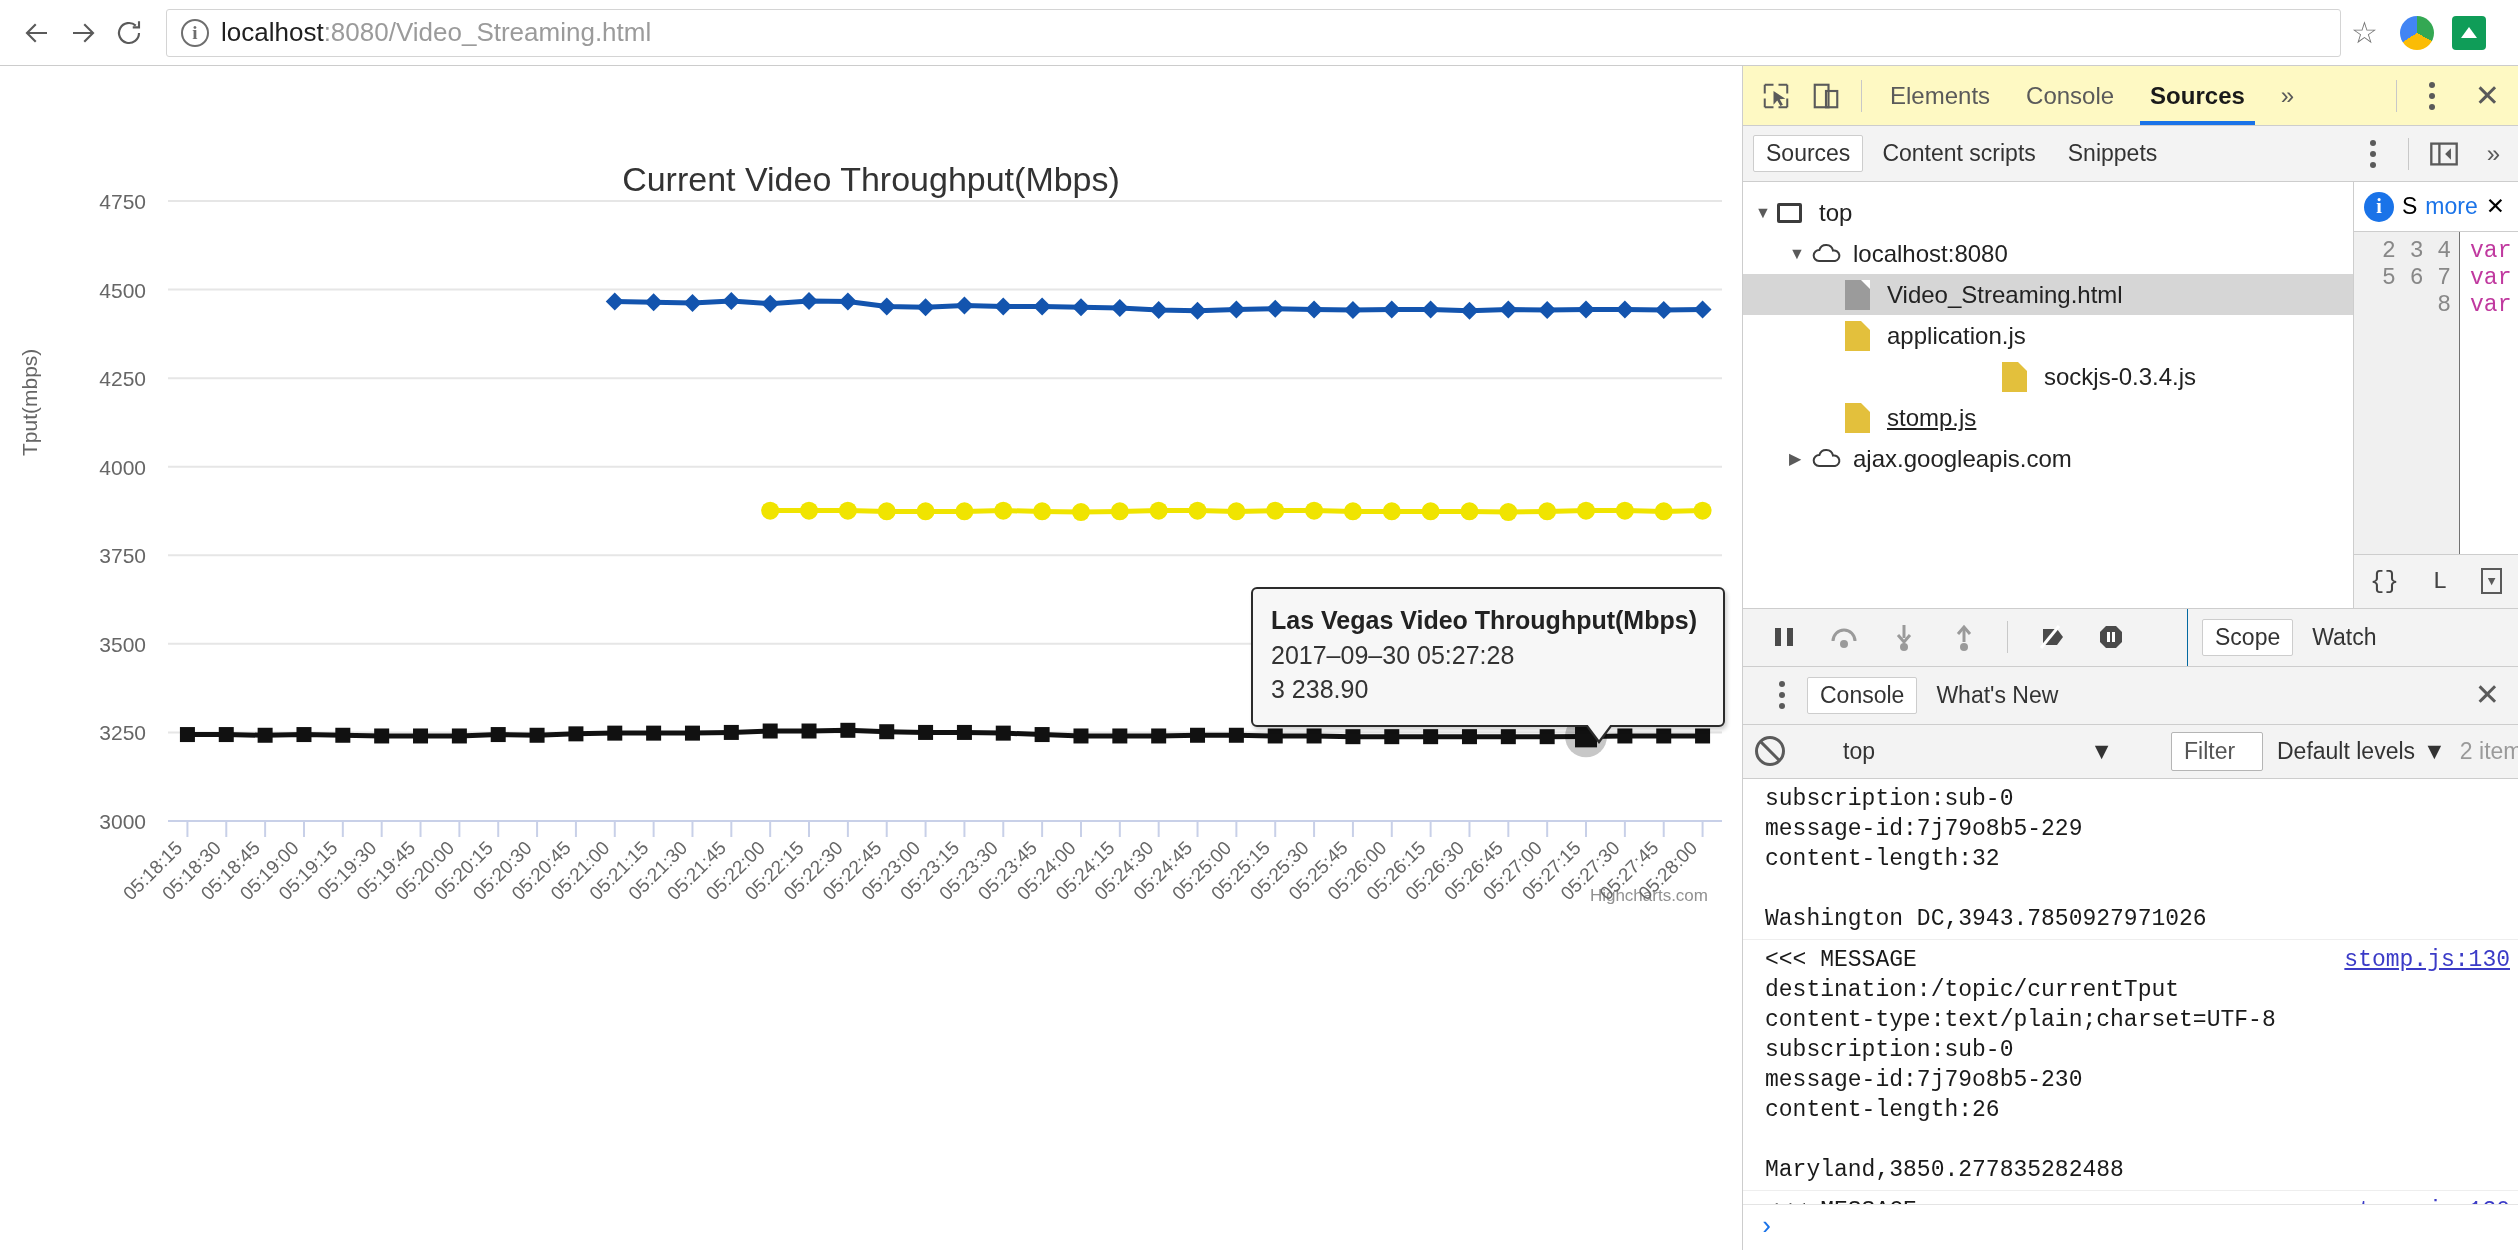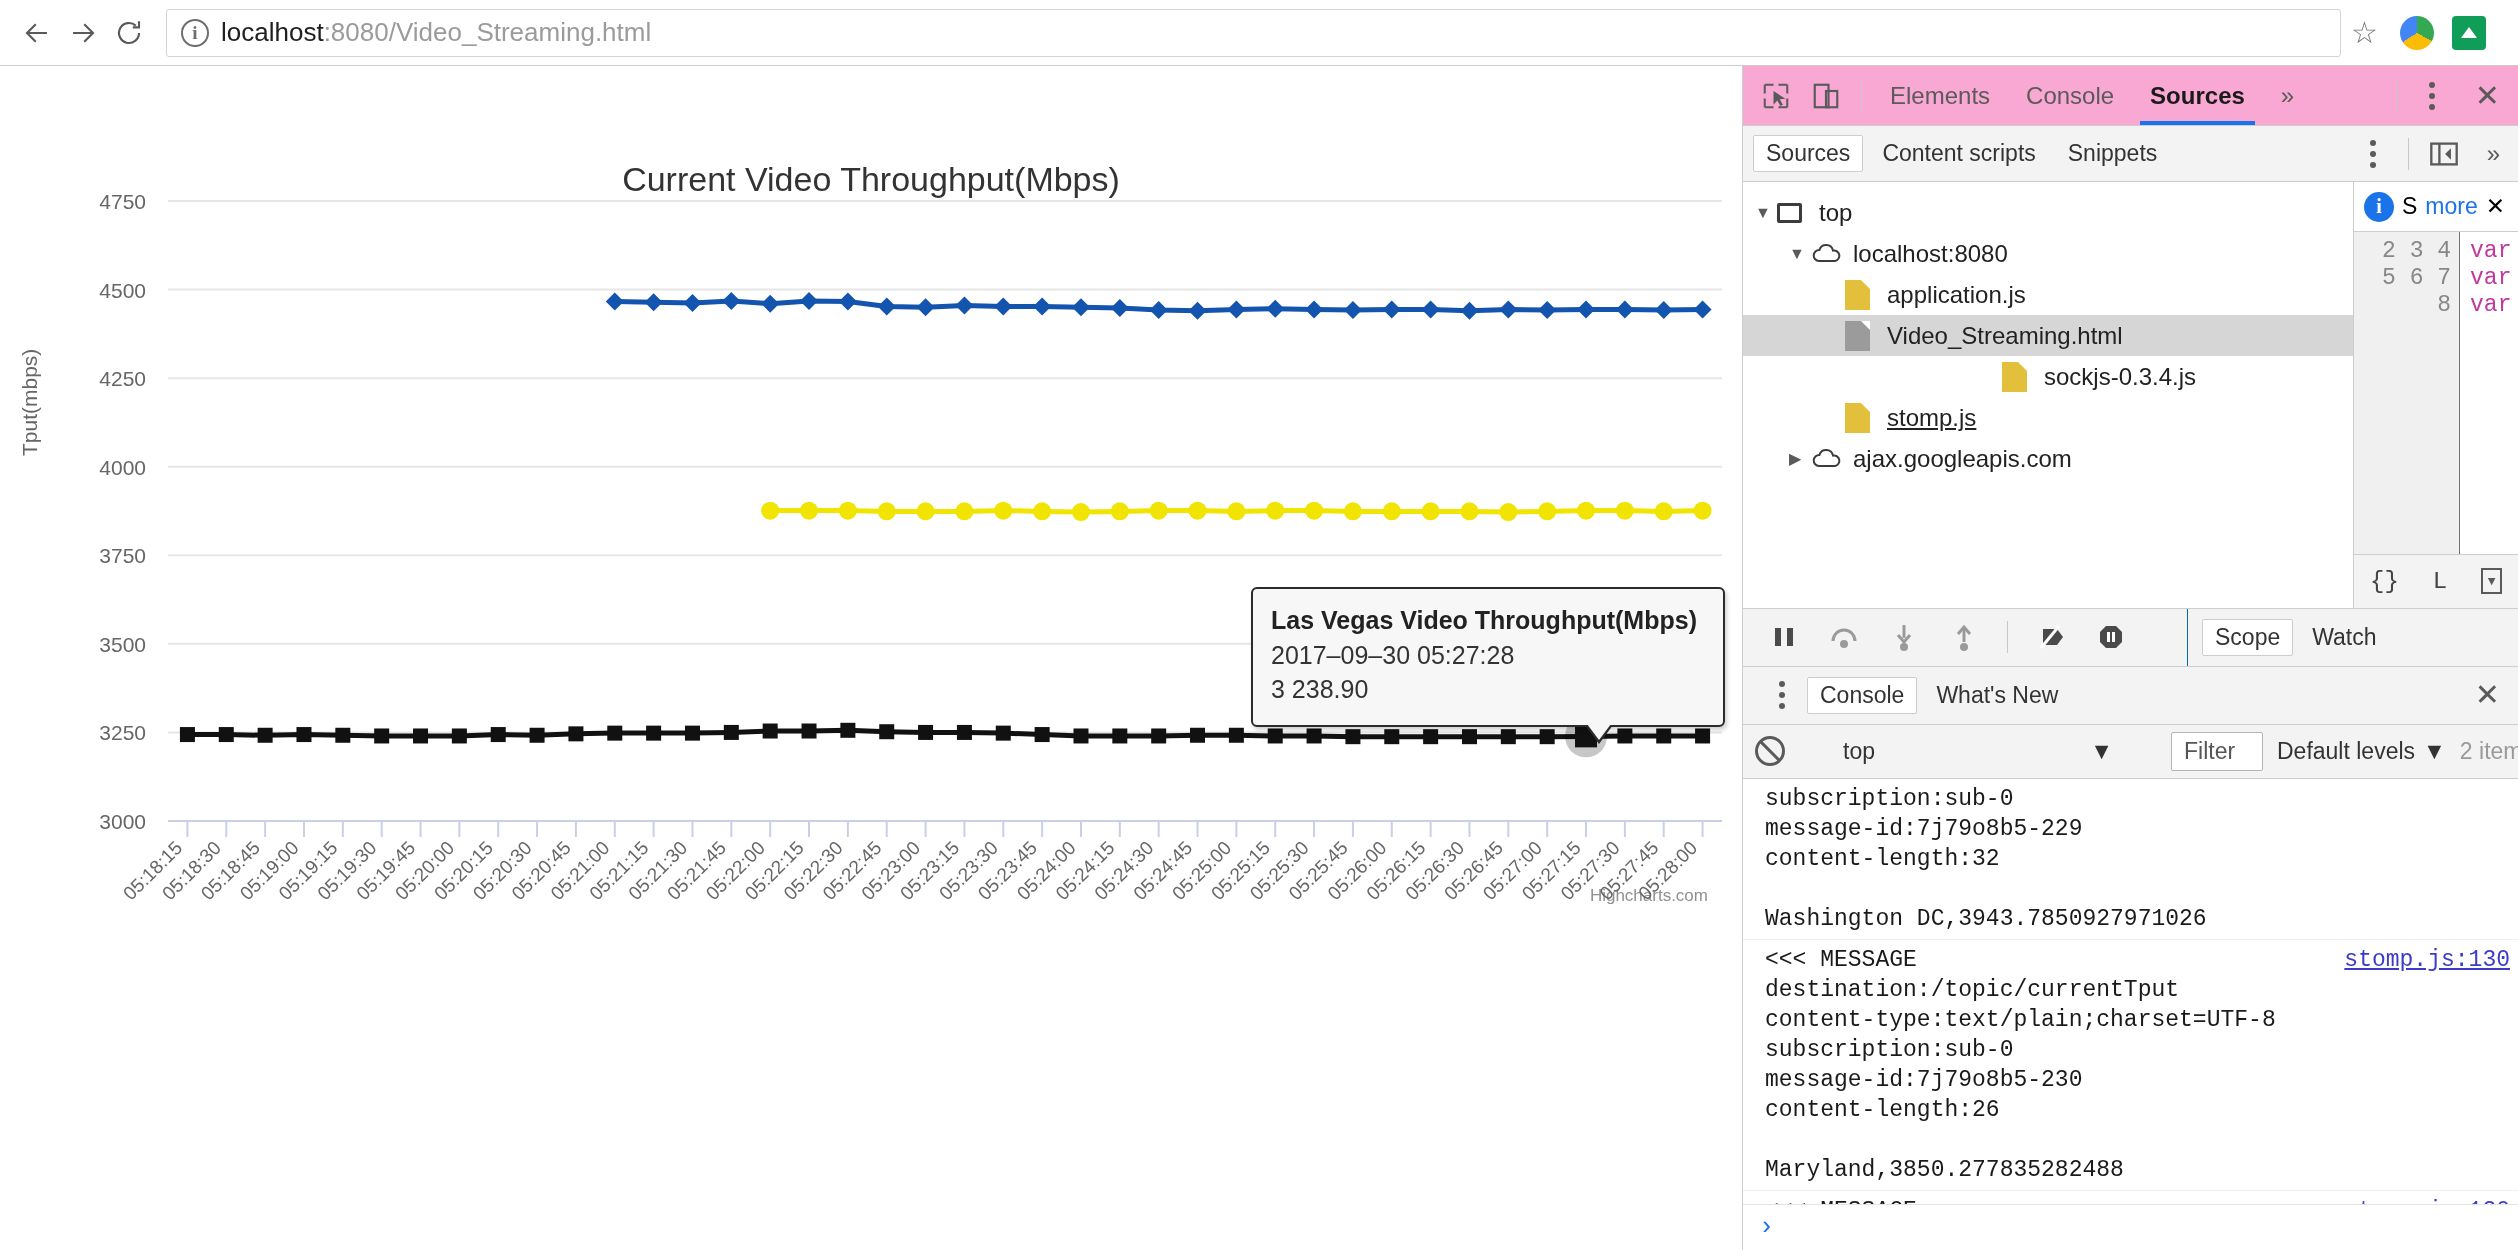--- a/index.html
+++ b/index.html
@@ -83,21 +83,21 @@
   }
 
   
   .devtools {
     flex: 1; display: flex; flex-direction: column; min-width: 0;
     background: #f3f3f3; border-left: 1px solid #cdcdcd;
     font-family: "Liberation Sans", sans-serif;
   }
   .dt-toolbar {
     height: 60px; min-height: 60px; display: flex; align-items: center;
-    border-bottom: 1px solid #cdcdcd; background: #f9a8d4; padding-left: 8px;
+    border-bottom: 1px solid #cdcdcd; background: #fef9c3; padding-left: 8px;
   }
   .dt-icon-btn {
     width: 50px; height: 48px; display: flex; align-items: center; justify-content: center;
     cursor: pointer; color: #5a5a5a;
   }
   .dt-sep { width: 1px; height: 32px; background: #c8c8c8; margin: 0 10px; }
   .dt-tab {
     padding: 0 18px; height: 58px; display: flex; align-items: center;
     font-size: 24px; color: #5a5a5a; cursor: pointer; position: relative; white-space: nowrap;
   }
@@ -552,33 +552,33 @@
             </div>
             <div class="tree-row" style="padding-left: 46px;">
               <span class="tri down"></span>
               <span class="tree-ic">
                 <svg width="32" height="22" viewBox="0 0 32 22">
                   <path d="M8 18 a5.5 5.5 0 0 1 0.4 -11 A7 7 0 0 1 22 7.5 a5.2 5.2 0 0 1 2 10.5 Z" fill="none" stroke="#3c3c3c" stroke-width="2"></path>
                 </svg>
               </span>
               <span>localhost:8080</span>
             </div>
+            <div class="tree-row selected" style="padding-left: 80px;">
+              <span class="tri"></span>
+              <span class="tree-ic">
+                <span class="file-doc"></span>
+              </span>
+              <span>Video_Streaming.html</span>
+            </div>
             <div class="tree-row" style="padding-left: 80px;">
               <span class="tri"></span>
               <span class="tree-ic">
                 <span class="file-doc js"></span>
               </span>
               <span>application.js</span>
-            </div>
-            <div class="tree-row selected" style="padding-left: 80px;">
-              <span class="tri"></span>
-              <span class="tree-ic">
-                <span class="file-doc"></span>
-              </span>
-              <span>Video_Streaming.html</span>
             </div>
             <div class="tree-row" style="padding-left: 80px; justify-content: center;">
               <span class="tri"></span>
               <span class="tree-ic">
                 <span class="file-doc js"></span>
               </span>
               <span>sockjs-0.3.4.js</span>
             </div>
             <div class="tree-row" style="padding-left: 80px; text-decoration: underline;">
               <span class="tri"></span>

